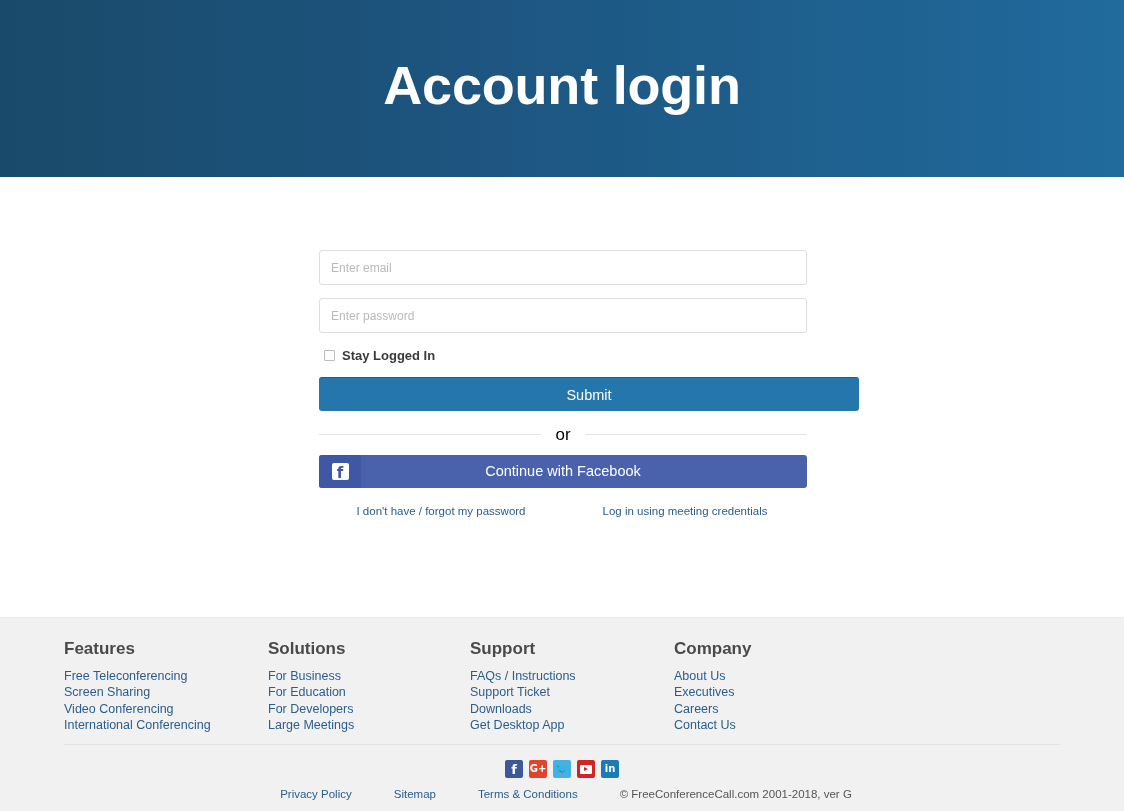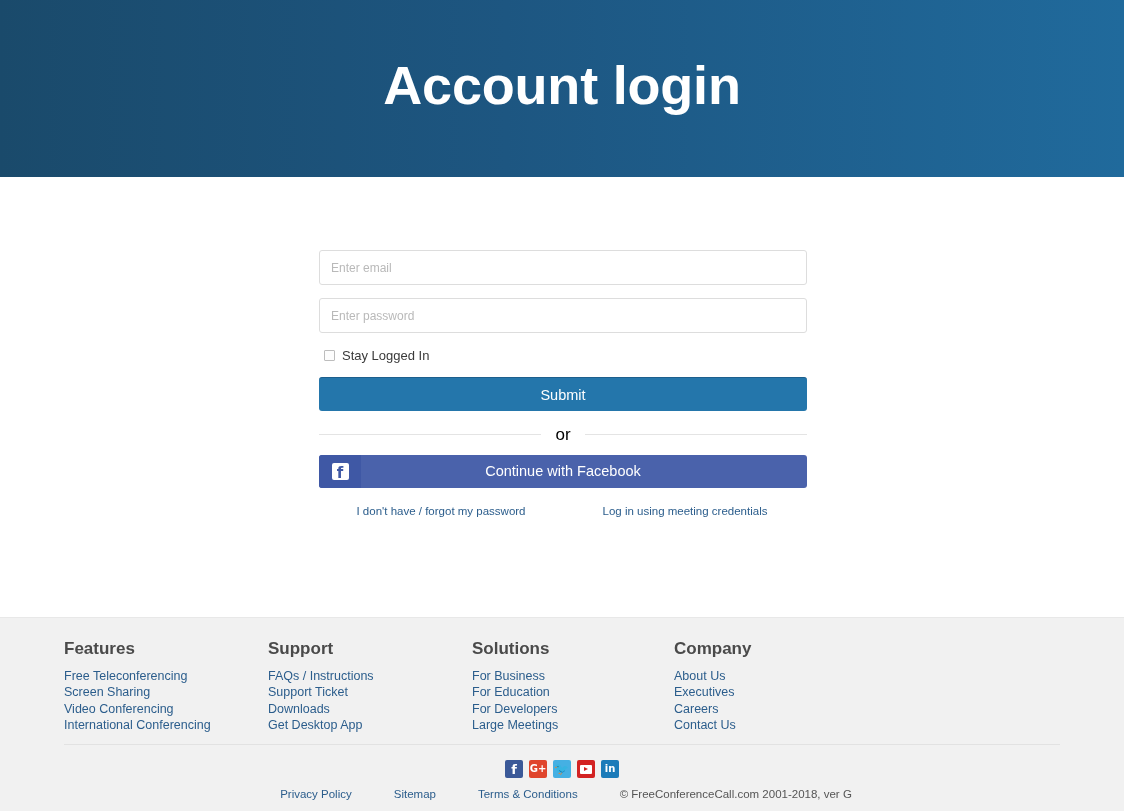--- a/index.html
+++ b/index.html
@@ -81,25 +81,26 @@
     margin-right: 7px;
     flex: none;
     padding: 0;
     appearance: none;
     -webkit-appearance: none;
   }
   .checkbox-label {
     font-size: 13px;
     color: #3a3a3a;
     line-height: 1;
+    font-weight: bold;
   }
 
   .btn-submit {
     display: block;
-    width: 488px;
+    width: 540px;
     height: 34px;
     border: none;
     border-top: 1px solid #1d5f8d;
     border-radius: 3px;
     background: #2476ab;
     color: #ffffff;
     font-family: "Liberation Sans", sans-serif;
     font-size: 14.5px;
     line-height: 32px;
     text-align: center;
@@ -360,34 +361,34 @@
   <div class="footer-cols">
 
     <div class="footer-col col-1">
       <div class="footer-head">Features</div>
       <a class="footer-link" href="#">Free Teleconferencing</a>
       <a class="footer-link" href="#">Screen Sharing</a>
       <a class="footer-link" href="#">Video Conferencing</a>
       <a class="footer-link" href="#">International Conferencing</a>
     </div>
 
+    <div class="footer-col col-2">
+      <div class="footer-head">Solutions</div>
+      <a class="footer-link" href="#">For Business</a>
+      <a class="footer-link" href="#">For Education</a>
+      <a class="footer-link" href="#">For Developers</a>
+      <a class="footer-link" href="#">Large Meetings</a>
+    </div>
+
     <div class="footer-col col-3">
       <div class="footer-head">Support</div>
       <a class="footer-link" href="#">FAQs / Instructions</a>
       <a class="footer-link" href="#">Support Ticket</a>
       <a class="footer-link" href="#">Downloads</a>
       <a class="footer-link" href="#">Get Desktop App</a>
-    </div>
-
-    <div class="footer-col col-2">
-      <div class="footer-head">Solutions</div>
-      <a class="footer-link" href="#">For Business</a>
-      <a class="footer-link" href="#">For Education</a>
-      <a class="footer-link" href="#">For Developers</a>
-      <a class="footer-link" href="#">Large Meetings</a>
     </div>
 
     <div class="footer-col col-4">
       <div class="footer-head">Company</div>
       <a class="footer-link" href="#">About Us</a>
       <a class="footer-link" href="#">Executives</a>
       <a class="footer-link" href="#">Careers</a>
       <a class="footer-link" href="#">Contact Us</a>
     </div>
 

